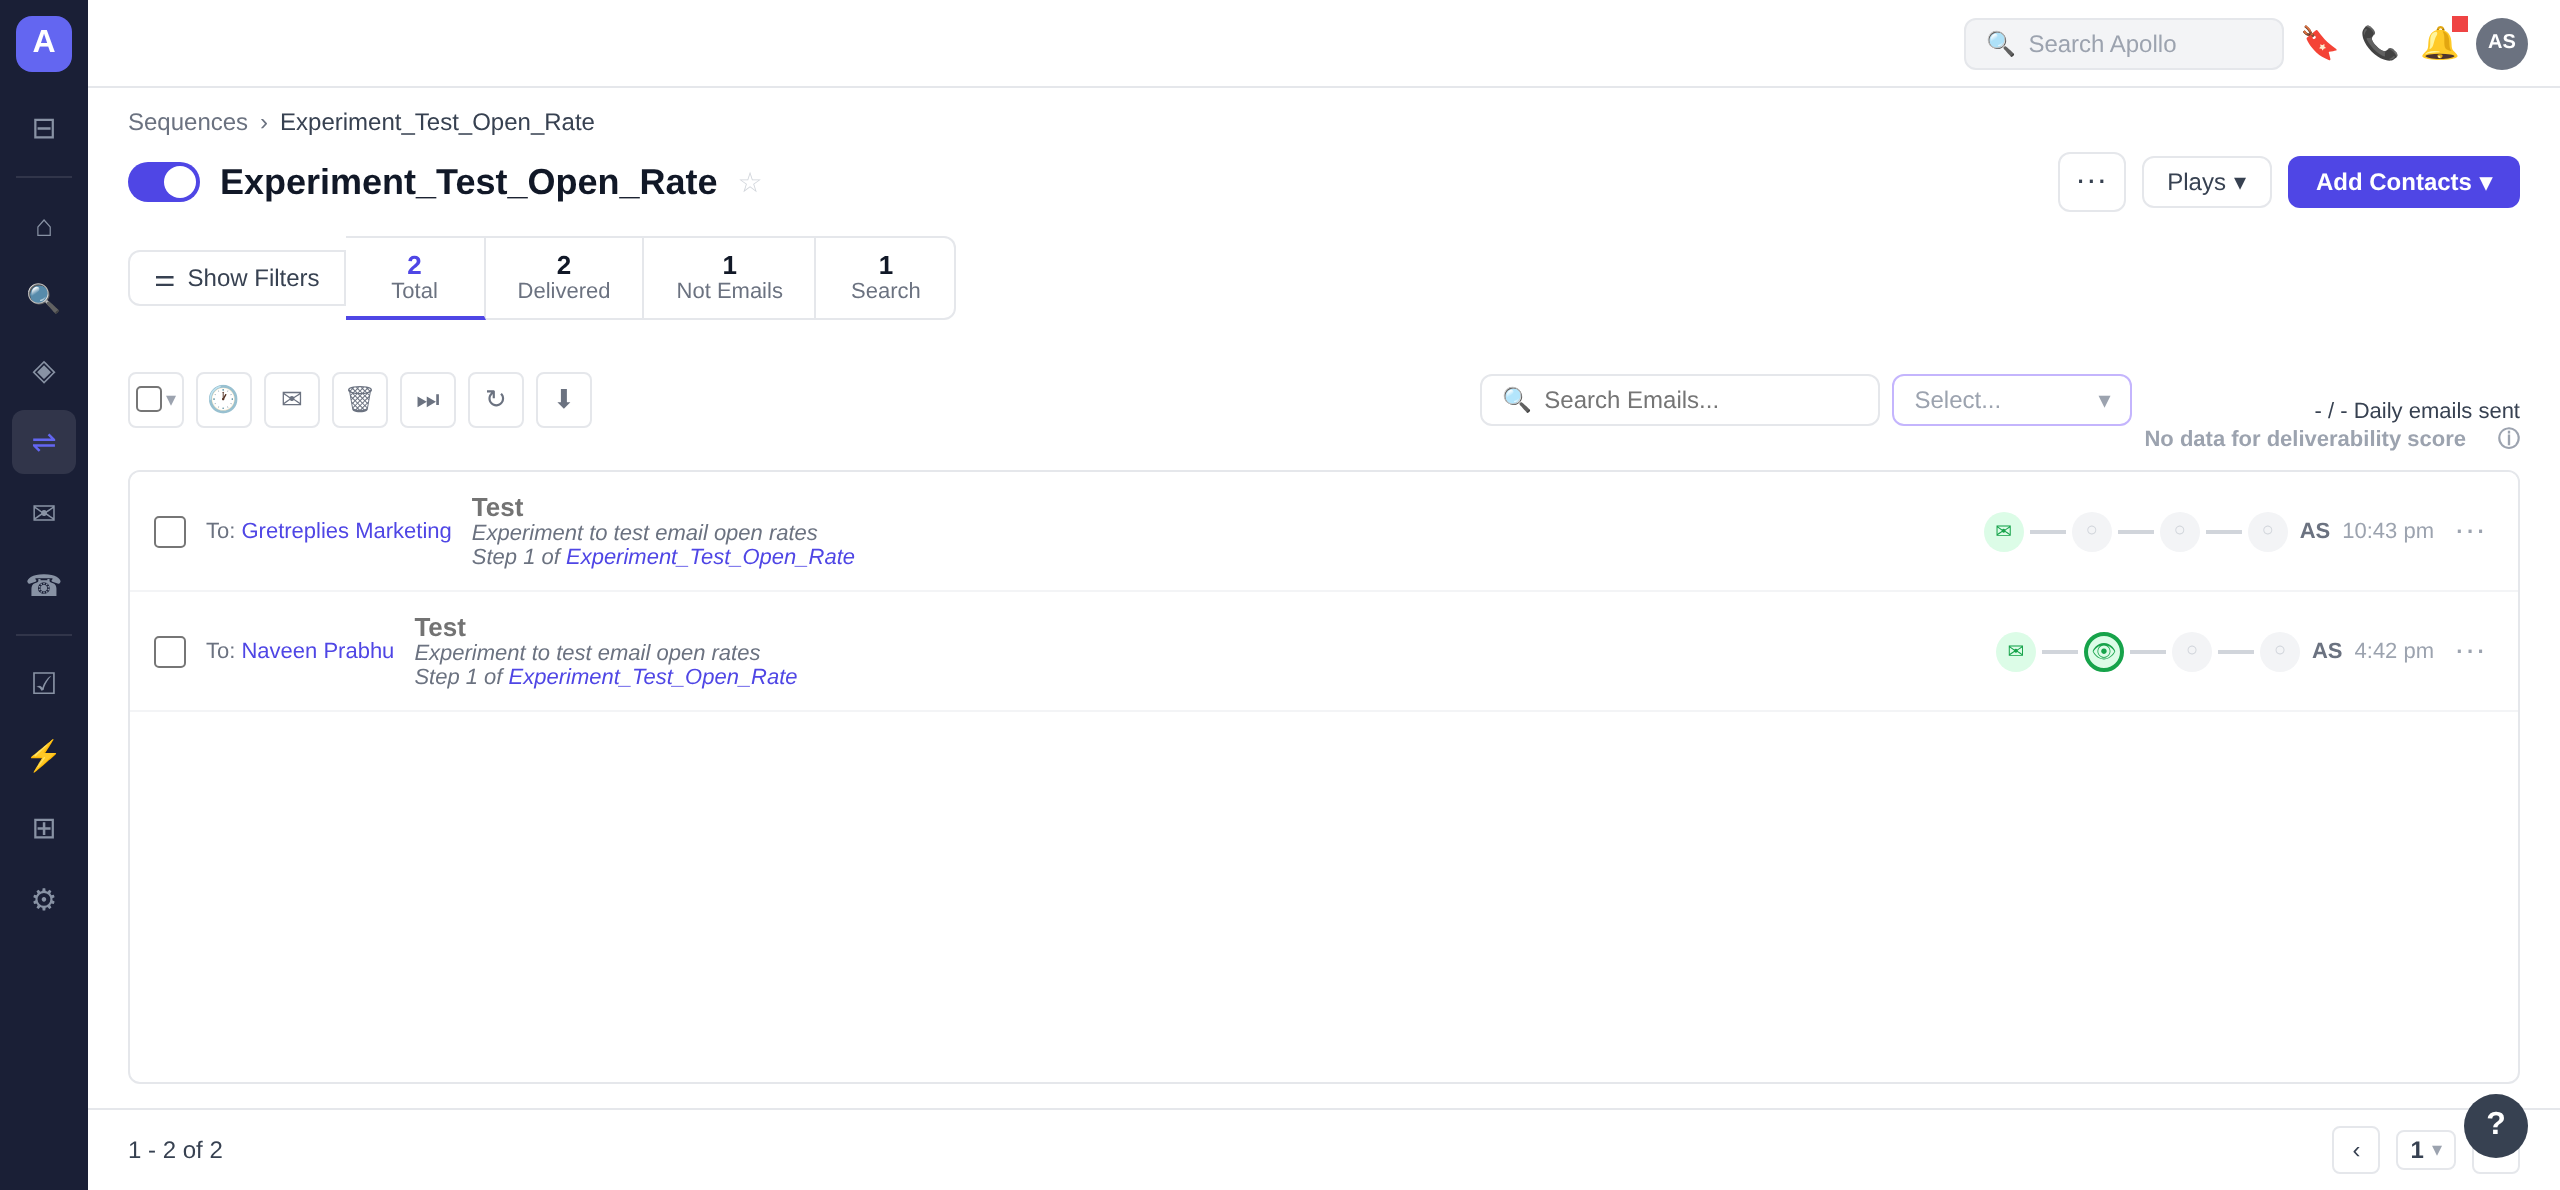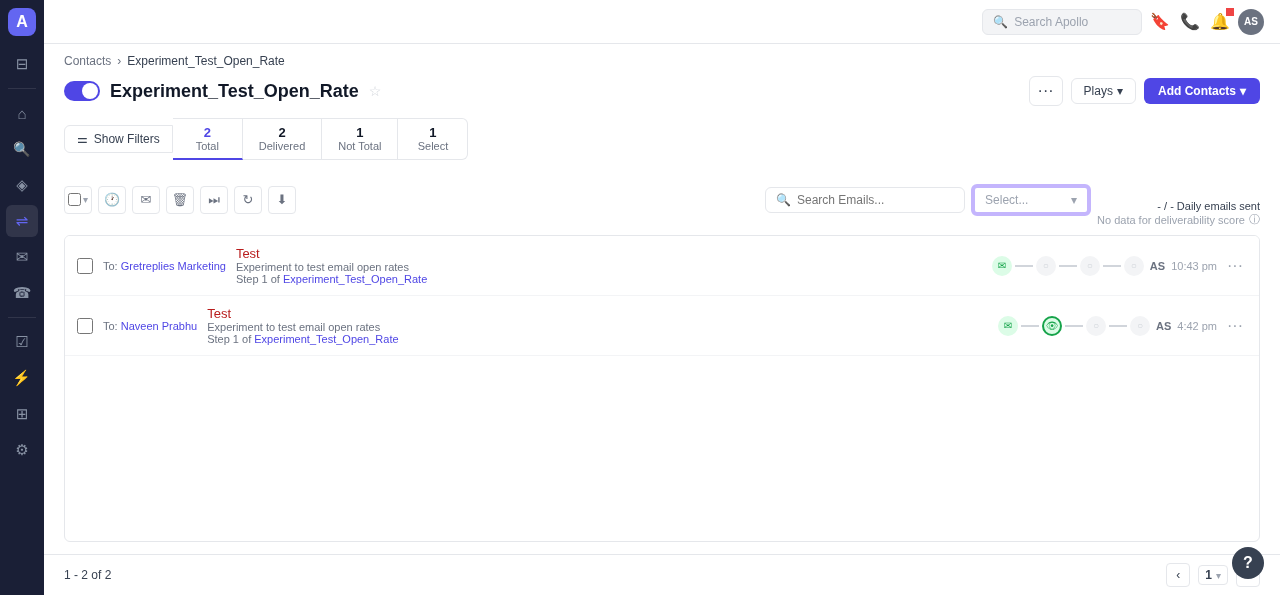--- a/index.html
+++ b/index.html
@@ -62,34 +62,34 @@
     .filter-tab-label { font-size: 11px; color: #6b7280; display: block; }
     .filter-tab:last-child { border-radius: 0 6px 6px 0; }
 
     
     .toolbar { display: flex; align-items: center; gap: 6px; margin-bottom: 8px; }
     .toolbar-check { width: 28px; height: 28px; display: flex; align-items: center; justify-content: center; border: 1px solid #e5e7eb; border-radius: 4px; cursor: pointer; background: #fff; gap: 2px; }
     .toolbar-btn { width: 28px; height: 28px; display: flex; align-items: center; justify-content: center; border: 1px solid #e5e7eb; border-radius: 4px; cursor: pointer; background: #fff; color: #6b7280; font-size: 13px; }
     .toolbar-spacer { flex: 1; }
     .email-search { display: flex; align-items: center; gap: 6px; border: 1px solid #e5e7eb; border-radius: 6px; padding: 5px 10px; background: #fff; width: 200px; }
     .email-search input { border: none; outline: none; font-size: 12px; width: 100%; background: transparent; }
-    .select-dropdown { display: flex; align-items: center; gap: 4px; border: 4px solid #c4b5fd; border-radius: 6px; padding: 5px 10px; background: #fff; font-size: 12px; color: #9ca3af; cursor: pointer; min-width: 120px; justify-content: space-between; }
+    .select-dropdown { display: flex; align-items: center; gap: 4px; border: 1px solid #c4b5fd; border-radius: 6px; padding: 5px 10px; background: #fff; font-size: 12px; color: #9ca3af; cursor: pointer; min-width: 120px; justify-content: space-between; }
     .deliverability-info { display: flex; flex-direction: column; align-items: flex-end; font-size: 11px; }
     .deliverability-info .di-title { color: #374151; margin-top: 28px; }
-    .deliverability-info .di-sub { color: #9ca3af; display: flex; align-items: center; gap: 4px; }
+    .deliverability-info .di-sub { color: #9ca3af; display: flex; align-items: center; gap: 16px; font-weight: bold; }
 
     
     .emails-table { flex: 1; overflow-y: auto; border: 1px solid #e5e7eb; border-radius: 6px; }
     .email-row { display: flex; align-items: center; padding: 10px 12px; border-bottom: 1px solid #f3f4f6; gap: 10px; background: #fff; }
     .email-row-check { width: 16px; height: 16px; border: 1px solid #d1d5db; border-radius: 3px; flex-shrink: 0; cursor: pointer; }
     .email-to { font-size: 11px; color: #6b7280; flex-shrink: 0; white-space: nowrap; }
     .email-to a { color: #4f46e5; text-decoration: none; font-weight: 500; }
     .email-body { flex: 1; min-width: 0; }
-    .email-subject { font-size: 13px; font-weight: 400; color: #b91c1c; }
-    .email-desc { font-size: 11px; color: #6b7280; }
+    .email-subject { font-size: 13px; font-weight: 700; color: #737373; }
+    .email-desc { font-size: 11px; color: #6b7280; font-style: italic; }
     .email-link { color: #4f46e5; text-decoration: none; }
     .email-actions { display: flex; align-items: center; gap: 6px; }
     .status-icons { display: flex; align-items: center; gap: 3px; }
     .status-icon { width: 20px; height: 20px; border-radius: 50%; display: flex; align-items: center; justify-content: center; font-size: 10px; }
     .status-icon.sent { background: #dcfce7; color: #16a34a; }
     .status-icon.opened { background: #dcfce7; color: #16a34a; border: 2px solid #16a34a; }
     .status-icon.inactive { background: #f3f4f6; color: #d1d5db; }
     .email-user { font-size: 11px; color: #6b7280; font-weight: 600; }
     .email-time { font-size: 11px; color: #9ca3af; }
     .email-more { background: none; border: none; cursor: pointer; color: #9ca3af; font-size: 16px; padding: 0 4px; }
@@ -138,21 +138,21 @@
       <span>🔖</span>
       <span>📞</span>
       <span style="position:relative;">🔔<span style="position:absolute;top:-4px;right:-4px;width:8px;height:8px;background:#ef4444;border-radius:50;font-size:8px;"></span></span>
     </div>
     <div class="avatar">AS</div>
   </div>
 
   <div class="page">
 
     <div class="breadcrumb">
-      <a>Contacts</a>
+      <a>Sequences</a>
       <span>›</span>
       <span style="color:#374151;">Experiment_Test_Open_Rate</span>
     </div>
 
     <div class="page-header">
       <div class="toggle">
         <div class="toggle-dot"></div>
       </div>
       <h1 class="page-title">Experiment_Test_Open_Rate</h1>
       <span class="star-icon">☆</span>
@@ -181,25 +181,25 @@
           <div class="filter-tab active" style="border-bottom: 2px solid #4f46e5;">
             <span class="filter-tab-num">2</span>
             <span class="filter-tab-label">Total</span>
           </div>
           <div class="filter-tab">
             <span class="filter-tab-num black">2</span>
             <span class="filter-tab-label">Delivered</span>
           </div>
           <div class="filter-tab">
             <span class="filter-tab-num black">1</span>
-            <span class="filter-tab-label">Not Total</span>
+            <span class="filter-tab-label">Not Emails</span>
           </div>
           <div class="filter-tab">
             <span class="filter-tab-num black">1</span>
-            <span class="filter-tab-label">Select</span>
+            <span class="filter-tab-label">Search</span>
           </div>
         </div>
       </div>
 
       <div class="toolbar">
         <div class="toolbar-check">
           <input type="checkbox" style="cursor: pointer;">
           <span style="font-size:10px; color:#9ca3af;">▾</span>
         </div>
         <div class="toolbar-btn">🕐</div>

